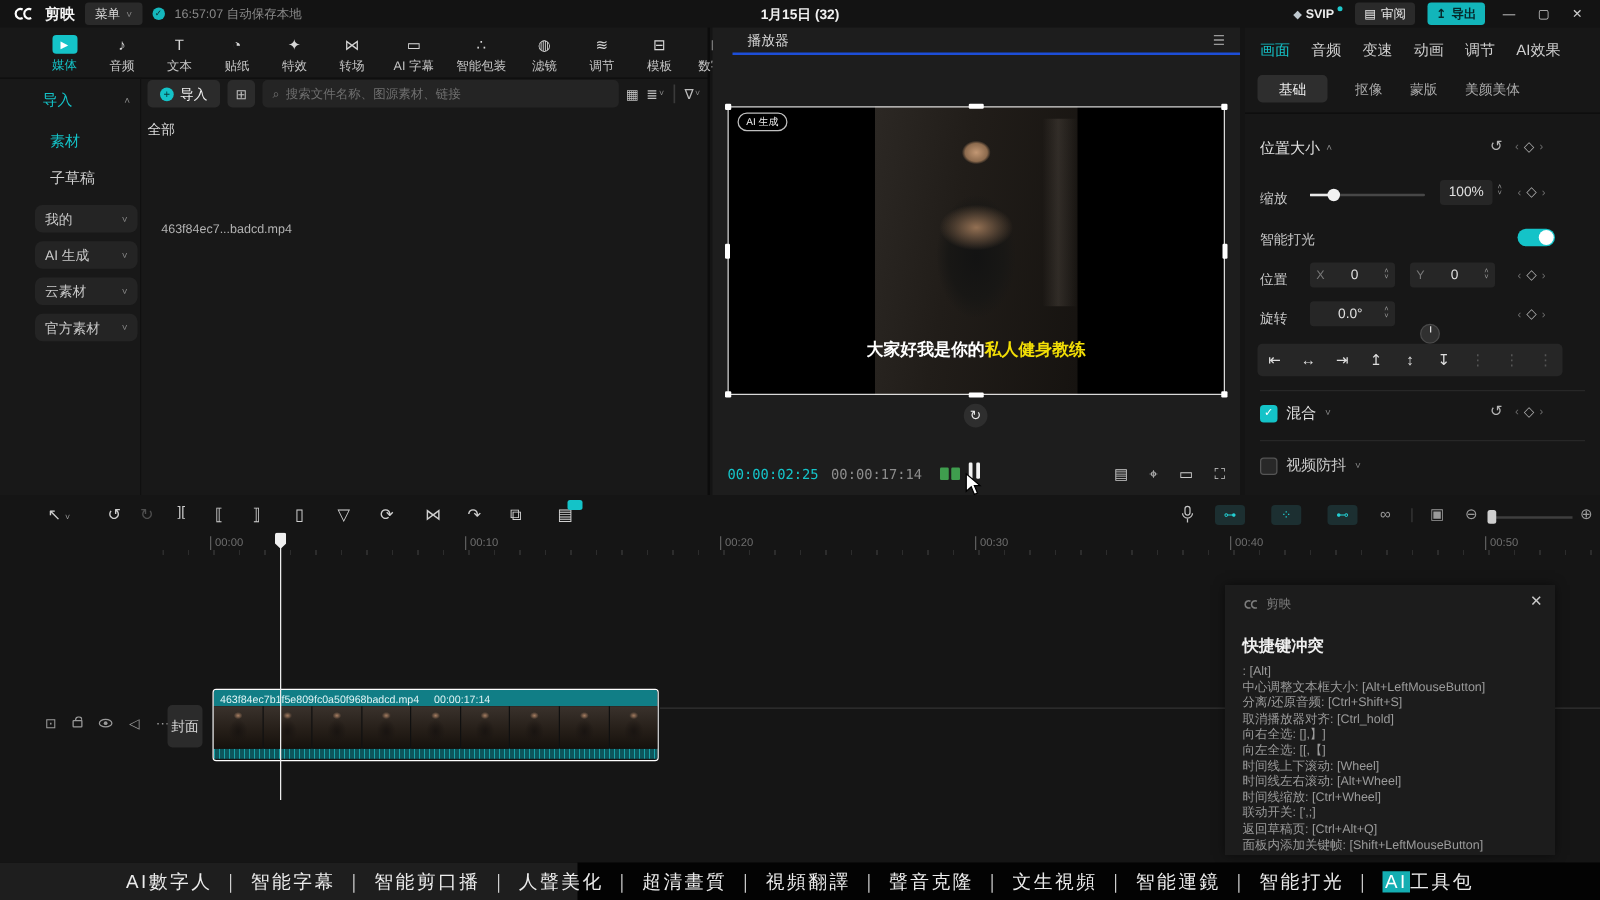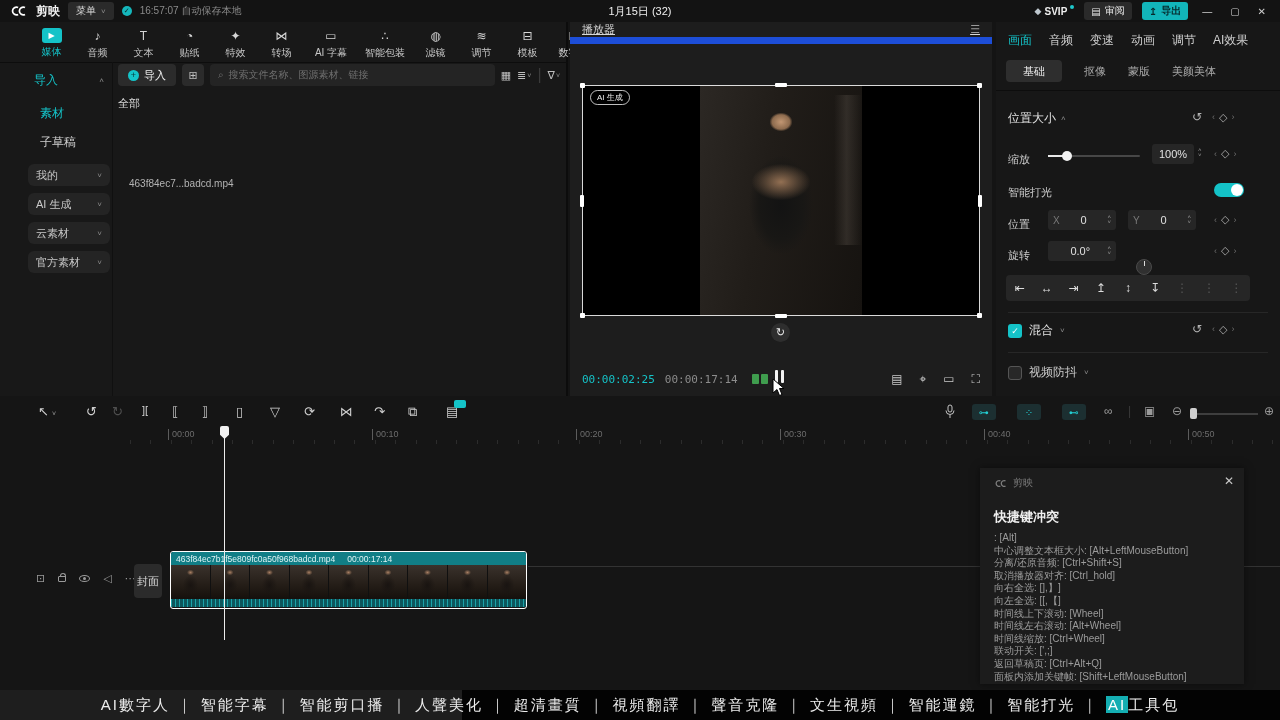--- a/index.html
+++ b/index.html
@@ -6,21 +6,21 @@
   *{box-sizing:border-box;font-family:"Liberation Sans","DejaVu Sans",sans-serif;}
   #app{position:relative;width:1280px;height:720px;background:#141414;overflow:hidden;}
   .r{position:absolute;}
   
   #titlebar{left:0;top:0;width:1280px;height:22px;background:#131313;display:flex;align-items:center;color:#ddd;font-size:11px;}
   .tb-left{display:flex;align-items:center;gap:8px;padding-left:10px;}
   .logo-txt{font-weight:bold;color:#f2f2f2;font-size:12px;}
   .menu-btn{background:#2a2a2a;border-radius:3px;padding:2px 8px;color:#ddd;font-size:10px;display:flex;gap:5px;align-items:center;}
   .save-dot{width:10px;height:10px;border-radius:50%;background:#15b7bc;color:#0b2a2b;font-size:7px;display:inline-flex;align-items:center;justify-content:center;}
   .save-txt{color:#8a8a8a;font-size:10px;}
-  .tb-date{position:absolute;left:0;right:0;text-align:center;font-weight:normal;font-size:11px;color:#f0f0f0;pointer-events:none;}
+  .tb-date{position:absolute;left:0;right:0;text-align:center;font-weight:bold;font-size:11px;color:#f0f0f0;pointer-events:none;}
   .tb-right{margin-left:auto;display:flex;align-items:center;gap:10px;padding-right:10px;}
   .svip{display:flex;align-items:center;gap:3px;font-weight:bold;color:#eee;font-size:10px;}
   .svip .gem{color:#bfc8cf;font-size:9px;}
   .svip .dot{width:4px;height:4px;border-radius:50%;background:#1ec8cc;margin-top:-8px;}
   .tb-btn{background:#2a2a2a;border-radius:3px;padding:2px 7px;font-size:10px;color:#e8e8e8;display:flex;gap:4px;align-items:center;}
   .tb-btn.export{background:#12b5ba;color:#06282a;font-weight:bold;}
   .win-glyph{color:#cfcfcf;font-size:10px;padding:0 4px;}
   
   #media{left:0;top:22px;width:568px;height:374px;background:#181818;border-right:2px solid #0c0c0c;}
   #mtabs{left:30px;top:3px;display:flex;gap:3px;}
@@ -50,21 +50,21 @@
   .card-fig{position:absolute;left:29px;top:0;width:38px;height:60px;background:
      radial-gradient(ellipse 8px 7px at 50% 18%,#a87f62 0%,#7a5843 55%,transparent 70%),
      radial-gradient(ellipse 14px 22px at 50% 58%,#14110f 0%,#1a1512 60%,transparent 85%),
      linear-gradient(180deg,#33291f 0%,#241c15 55%,#15100c 100%);}
   .card-side{position:absolute;top:0;width:29px;height:60px;background:#070707;}
   .badge-added{position:absolute;left:3px;top:3px;background:rgba(20,20,20,.8);color:#e8e8e8;font-size:8px;padding:1px 4px;border-radius:2px;}
   .badge-dur{position:absolute;right:3px;top:3px;color:#fff;font-size:9px;text-shadow:0 0 3px #000;}
   #fname{left:129px;top:156px;font-size:10px;color:#b3b3b3;}
   
   #player{left:570px;top:22px;width:422px;height:374px;background:#1d1d1d;}
-  .pl-head{position:absolute;left:0;top:0;right:0;height:22px;border-bottom:7px solid #1d4ed8;display:flex;align-items:center;justify-content:space-between;padding:0 12px;color:#d8d8d8;font-size:11px;text-decoration:underline;}
+  .pl-head{position:absolute;left:16px;top:0;right:0;height:22px;border-bottom:2px solid #1d4ed8;display:flex;align-items:center;justify-content:space-between;padding:0 12px;color:#d8d8d8;font-size:11px;}
   #stage{position:absolute;left:12px;top:63px;width:398px;height:231px;background:#000;}
   .vid-img{position:absolute;left:118px;top:0;width:162px;height:231px;background:
      radial-gradient(ellipse 16px 13px at 50% 16%,#c29773 0%,#8d6b4e 55%,transparent 72%),
      radial-gradient(ellipse 42px 26px at 50% 42%,#937053 0%,transparent 70%),
      radial-gradient(ellipse 40px 62px at 50% 52%,#131313 0%,#181715 55%,transparent 80%),
      linear-gradient(100deg,#2c2824 0%,#211d19 40%,#161310 100%);}
   .vid-gear{position:absolute;left:252px;top:10px;width:28px;height:150px;background:linear-gradient(90deg,transparent,rgba(120,110,100,.25) 45%,transparent);}
   .sel-border{position:absolute;inset:0;border:1px solid rgba(255,255,255,.85);pointer-events:none;}
   .hdl{position:absolute;background:#fff;border-radius:1px;}
   .stage-sub{position:absolute;left:0;right:0;top:186px;text-align:center;font-size:13.5px;font-weight:bold;white-space:nowrap;}
@@ -314,20 +314,23 @@
 
   <div id="player" class="r">
     <div class="pl-head">
       <span>播放器</span>
       <span style="color:#9a9a9a">☰</span>
     </div>
     <div id="stage">
       <div class="vid-img"></div>
       <div class="vid-gear"></div>
       <span class="ai-badge">AI 生成</span>
+      <div class="stage-sub">
+        <span class="w">大家好我是你的</span><span class="y">私人健身教练</span>
+      </div>
       <div class="sel-border"></div>
       <span class="hdl" style="left:-2px;top:-2px;width:5px;height:5px"></span>
       <span class="hdl" style="right:-2px;top:-2px;width:5px;height:5px"></span>
       <span class="hdl" style="left:-2px;bottom:-2px;width:5px;height:5px"></span>
       <span class="hdl" style="right:-2px;bottom:-2px;width:5px;height:5px"></span>
       <span class="hdl" style="left:-2px;top:110px;width:4px;height:12px"></span>
       <span class="hdl" style="right:-2px;top:110px;width:4px;height:12px"></span>
       <span class="hdl" style="left:193px;top:-2px;width:12px;height:4px"></span>
       <span class="hdl" style="left:193px;bottom:-2px;width:12px;height:4px"></span>
     </div>

